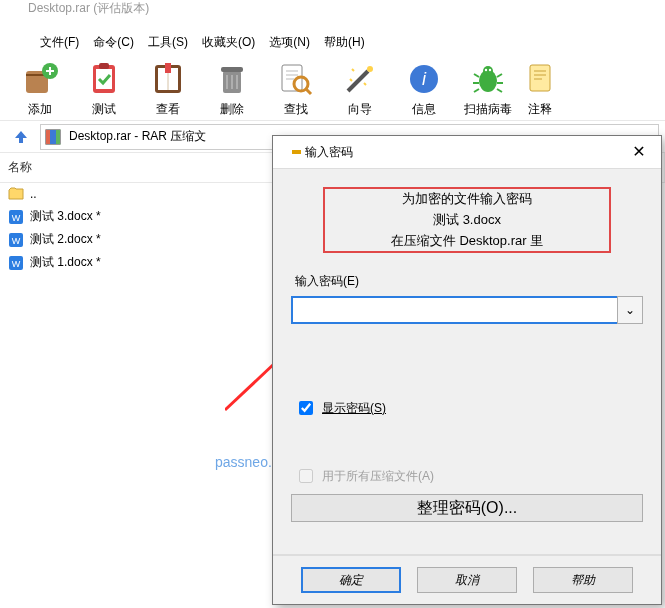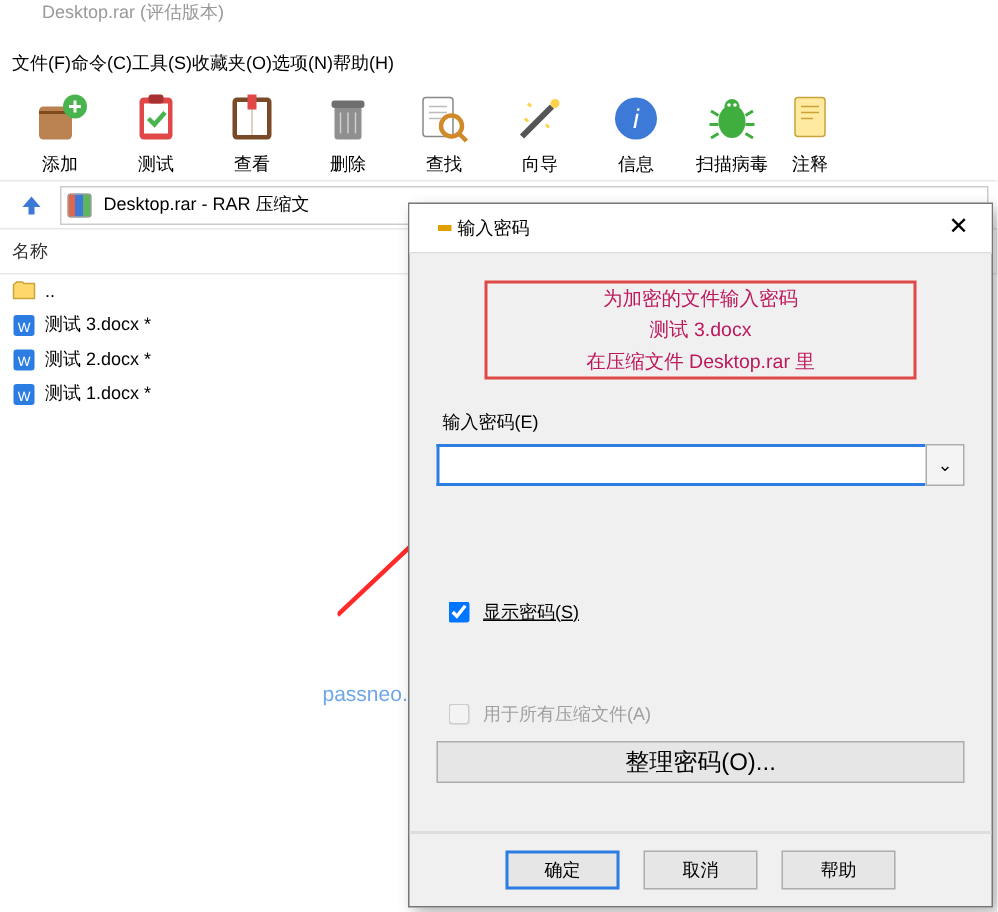--- a/index.html
+++ b/index.html
@@ -1,20 +1,20 @@
 <!DOCTYPE html>
 <html><head>
 <meta charset="utf-8">
 <style>
   * { box-sizing:border-box; font-family:"Microsoft YaHei","Segoe UI",Arial,sans-serif; }
   body { margin:0; width:665px; height:608px; background:#fff; overflow:hidden; position:relative; font-size:12px; color:#000; }
   .titlebar { height:30px; display:flex; padding:0 6px; background:#fff; color:#999; }
   .titlebar .icon { width:16px; height:16px; margin-right:6px; }
   .titlebar .title { font-size:12px; }
-  .menubar { display:flex; padding:4px 8px 6px 8px; color:#000; }
+  .menubar { display:flex; gap:14px; padding:4px 8px 6px 8px; color:#000;margin-left:32px; }
   .menubar span { cursor:default; }
   .toolbar { display:flex; padding:2px 6px 2px 8px; border-bottom:1px solid #e8e8e8; }
   .tool { width:64px; display:flex; flex-direction:column; align-items:center; gap:2px; font-size:12px; color:#000; }
   .toolbar .tool:last-child { width:40px; }
   .tool .ico { width:40px; height:40px; display:flex; align-items:center; justify-content:center; }
   .pathbar { display:flex; align-items:center; height:32px; padding:0 6px; gap:4px; border-bottom:1px solid #e8e8e8; }
   .pathbar .up { width:30px; height:22px; display:flex; align-items:center; justify-content:center; }
   .pathbar .path-field { flex:1; height:26px; border:1px solid #ccc; display:flex; align-items:center; padding:0 4px; background:#fff; }
   .pathbar .path-field .archive-icon { width:20px; height:18px; margin-right:4px; display:flex; align-items:center; }
   .listhdr { display:flex; border-bottom:1px solid #e8e8e8; }
@@ -27,32 +27,32 @@
   .watermark { position:absolute; left:215px; top:454px; color:#6fa7e6; font-size:14px; pointer-events:none; }
 
   
   .dialog { position:absolute; left:272px; top:135px; width:390px; height:470px; background:#f0f0f0; border:1px solid #777; box-shadow:4px 4px 10px rgba(0,0,0,.3); display:flex; flex-direction:column; }
   .dialog .dtitle { height:33px; background:#fff; display:flex; align-items:center; padding:0 10px; border-bottom:1px solid #ddd; }
   .dialog .dtitle .dicon { width:16px; height:16px; margin-right:6px; }
   .dialog .dtitle .dtext { flex:1; }
   .dialog .dtitle .close { width:24px; text-align:center; font-size:16px; line-height:16px; cursor:default; }
   .dialog .dbody { flex:1; padding:18px; position:relative; }
   .info-box { border:2px solid #e04848; height:66px; margin:0 32px 0 32px; display:flex; flex-direction:column; justify-content:center; align-items:center; gap:3px; color:#bb3333; font-size:13px; }
-  .info-box div { color:#be185d; }
+  .info-box div { color:#000000; }
   .field-label { margin-top:20px; margin-left:4px; }
   .combo { display:flex; margin-top:6px; }
   .combo input { flex:1; height:28px; border:2px solid #2b7de1; border-right:none; padding:2px 6px; font-size:13px; background:#fff; outline:none; }
   .combo .drop { width:26px; height:28px; border:1px solid #adadad; border-left:1px solid #adadad; background:#f4f4f4; display:flex; align-items:center; justify-content:center; }
   .chk { display:flex; align-items:center; gap:6px; margin-left:4px; margin-top:74px;text-decoration:underline; }
   .chk input { width:14px; height:14px; }
   .chk2 { display:flex; align-items:center; gap:6px; margin-left:4px; margin-top:48px; color:#a0a0a0; }
   .chk2 input { width:14px; height:14px; }
   .organize { width:100%; height:28px; margin-top:8px; background:#e6e6e6; border:1px solid #adadad; font-size:16px; }
   .dialog .dfoot { border-top:2px solid #ddd; height:50px; display:flex; align-items:center; justify-content:center; gap:16px; padding:0 12px; }
-  .dfoot button { width:76px; height:26px; background:#e6e6e6; border:1px solid #adadad; font-size:12px; }
+  .dfoot button { width:100px; height:26px; background:#e6e6e6; border:1px solid #adadad; font-size:12px;font-style:italic; }
   .dfoot button.primary { border:2px solid #2b7de1; background:#e6e6e6; }
 
   
   .arrow { position:absolute; left:225px; top:300px; pointer-events:none; }
 
   .mini-books{width:16px;height:16px;background:linear-gradient(90deg,#e0664d 0 33%,#3d79d6 33% 66%,#5fb55f 66% 100%);border-radius:2px;box-shadow:0 0 0 1px #9a9a9a inset;}
   .mini-key{width:16px;height:16px;border-radius:50%;background:radial-gradient(circle at 35% 35%,#ffe27a,#e0a000);position:relative;}
   .mini-key::after{content:"";position:absolute;left:9px;top:6px;width:9px;height:4px;background:#e0a000;}
 </style>
 </head>

